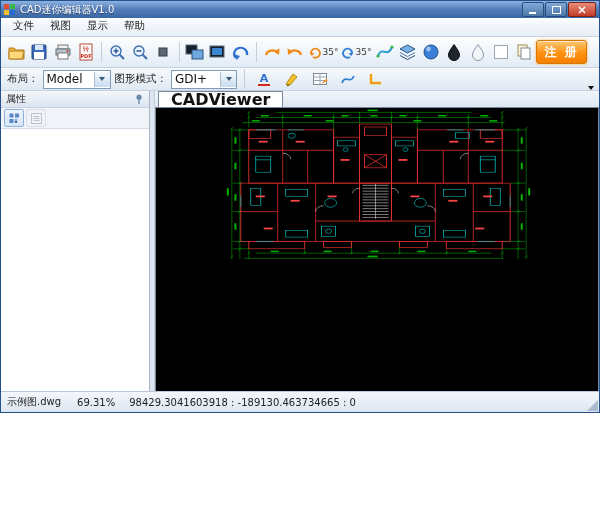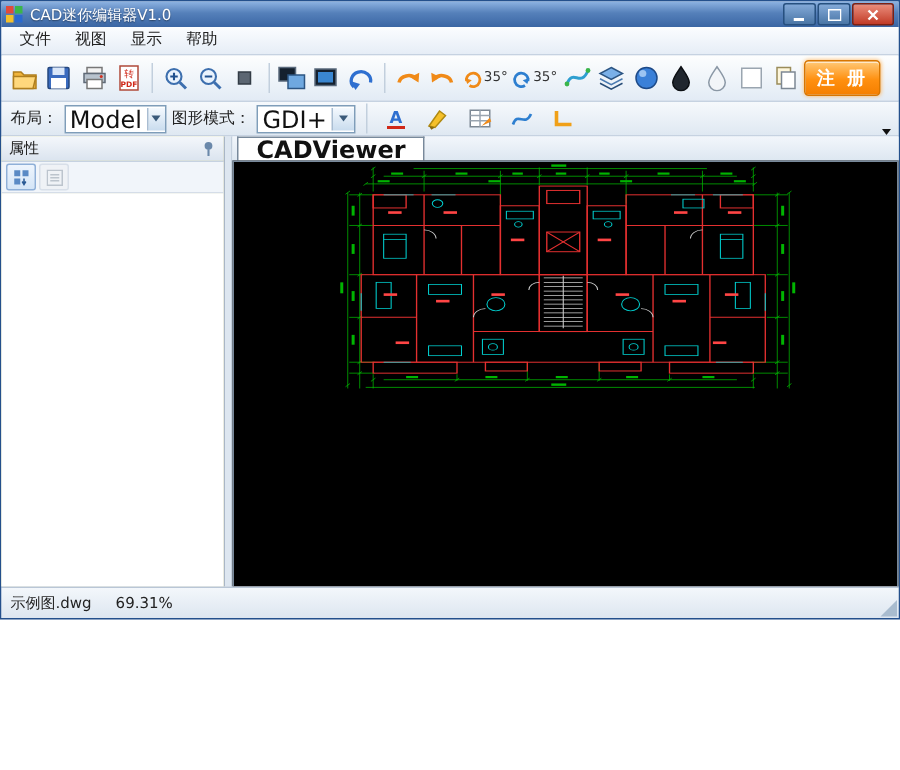--- a/index.html
+++ b/index.html
@@ -23,21 +23,21 @@
   .toolbar{flex:0 0 30px;height:30px;background:linear-gradient(#fdfefe,#e2ebf5);border-bottom:1px solid #c6d2e1;display:flex;align-items:center;padding:0 4px;gap:1px}
   .tbtn{width:24px;height:24px;display:flex;align-items:center;justify-content:center;border:1px solid transparent;border-radius:2px}
   .tbtn svg{display:block}
   .tbtn.wide{width:32px;gap:1px}
   .deg{font-size:9px;color:#333}
   .sep{width:1px;height:20px;background:#c2cfdd;margin:0 3px}
   .register-btn{margin-left:auto;margin-right:8px;width:58px;height:22px;border:1px solid #d87600;border-radius:3px;background:linear-gradient(#ffc977,#ff9010 55%,#f57f00);color:#fff;font-weight:bold;font-size:12px;display:flex;align-items:center;justify-content:center;box-shadow:inset 0 1px 0 rgba(255,255,255,.6),0 0 3px #ffb45a;letter-spacing:2px}
 
   .optionsbar{flex:0 0 22px;height:22px;background:linear-gradient(#f6f9fc,#dfe8f2);border-bottom:1px solid #c6d2e1;display:flex;align-items:center;padding:0 6px;gap:4px}
   .opt-label{font-size:10.5px;color:#222}
-  .combo{height:17px;border:1px solid #7f9db9;background:#fff;display:flex;align-items:center;font-size:16px;color:#111}
+  .combo{height:17px;border:1px solid #7f9db9;background:#fff;display:flex;align-items:center;font-size:12px;color:#111}
   .combo .val{padding:0 3px;flex:1;white-space:nowrap}
   .combo .arrow-box{width:15px;height:15px;border-left:1px solid #a9bdd2;background:linear-gradient(#f4f9fe,#c9dcee);display:flex;align-items:center;justify-content:center}
   .tri-down{width:0;height:0;border-left:3px solid transparent;border-right:3px solid transparent;border-top:4px solid #3a5a7a}
   .combo.layout{width:66px}
   .combo.mode{width:64px}
   .sbtn{width:22px;height:19px;display:flex;align-items:center;justify-content:center;border:1px solid transparent;border-radius:2px}
 
   
   .content{flex:1;display:flex;min-height:0}
   .sidebar{width:148px;flex:0 0 148px;display:flex;flex-direction:column;background:#fef9c3;border-right:1px solid #a9b6c6}
@@ -513,16 +513,17 @@
               <rect x="320" y="164" width="9" height="2.4"></rect>
           </g>
         </svg>
       </div>
     </div>
   </div>
 
   <div class="statusbar">
     <span class="filename">示例图.dwg</span>
     <span class="zoom">69.31%</span>
+    <span class="coords">98429.3041603918 : -189130.463734665 : 0</span>
     <span class="grip"></span>
   </div>
 
 </div>
 
 </body></html>

